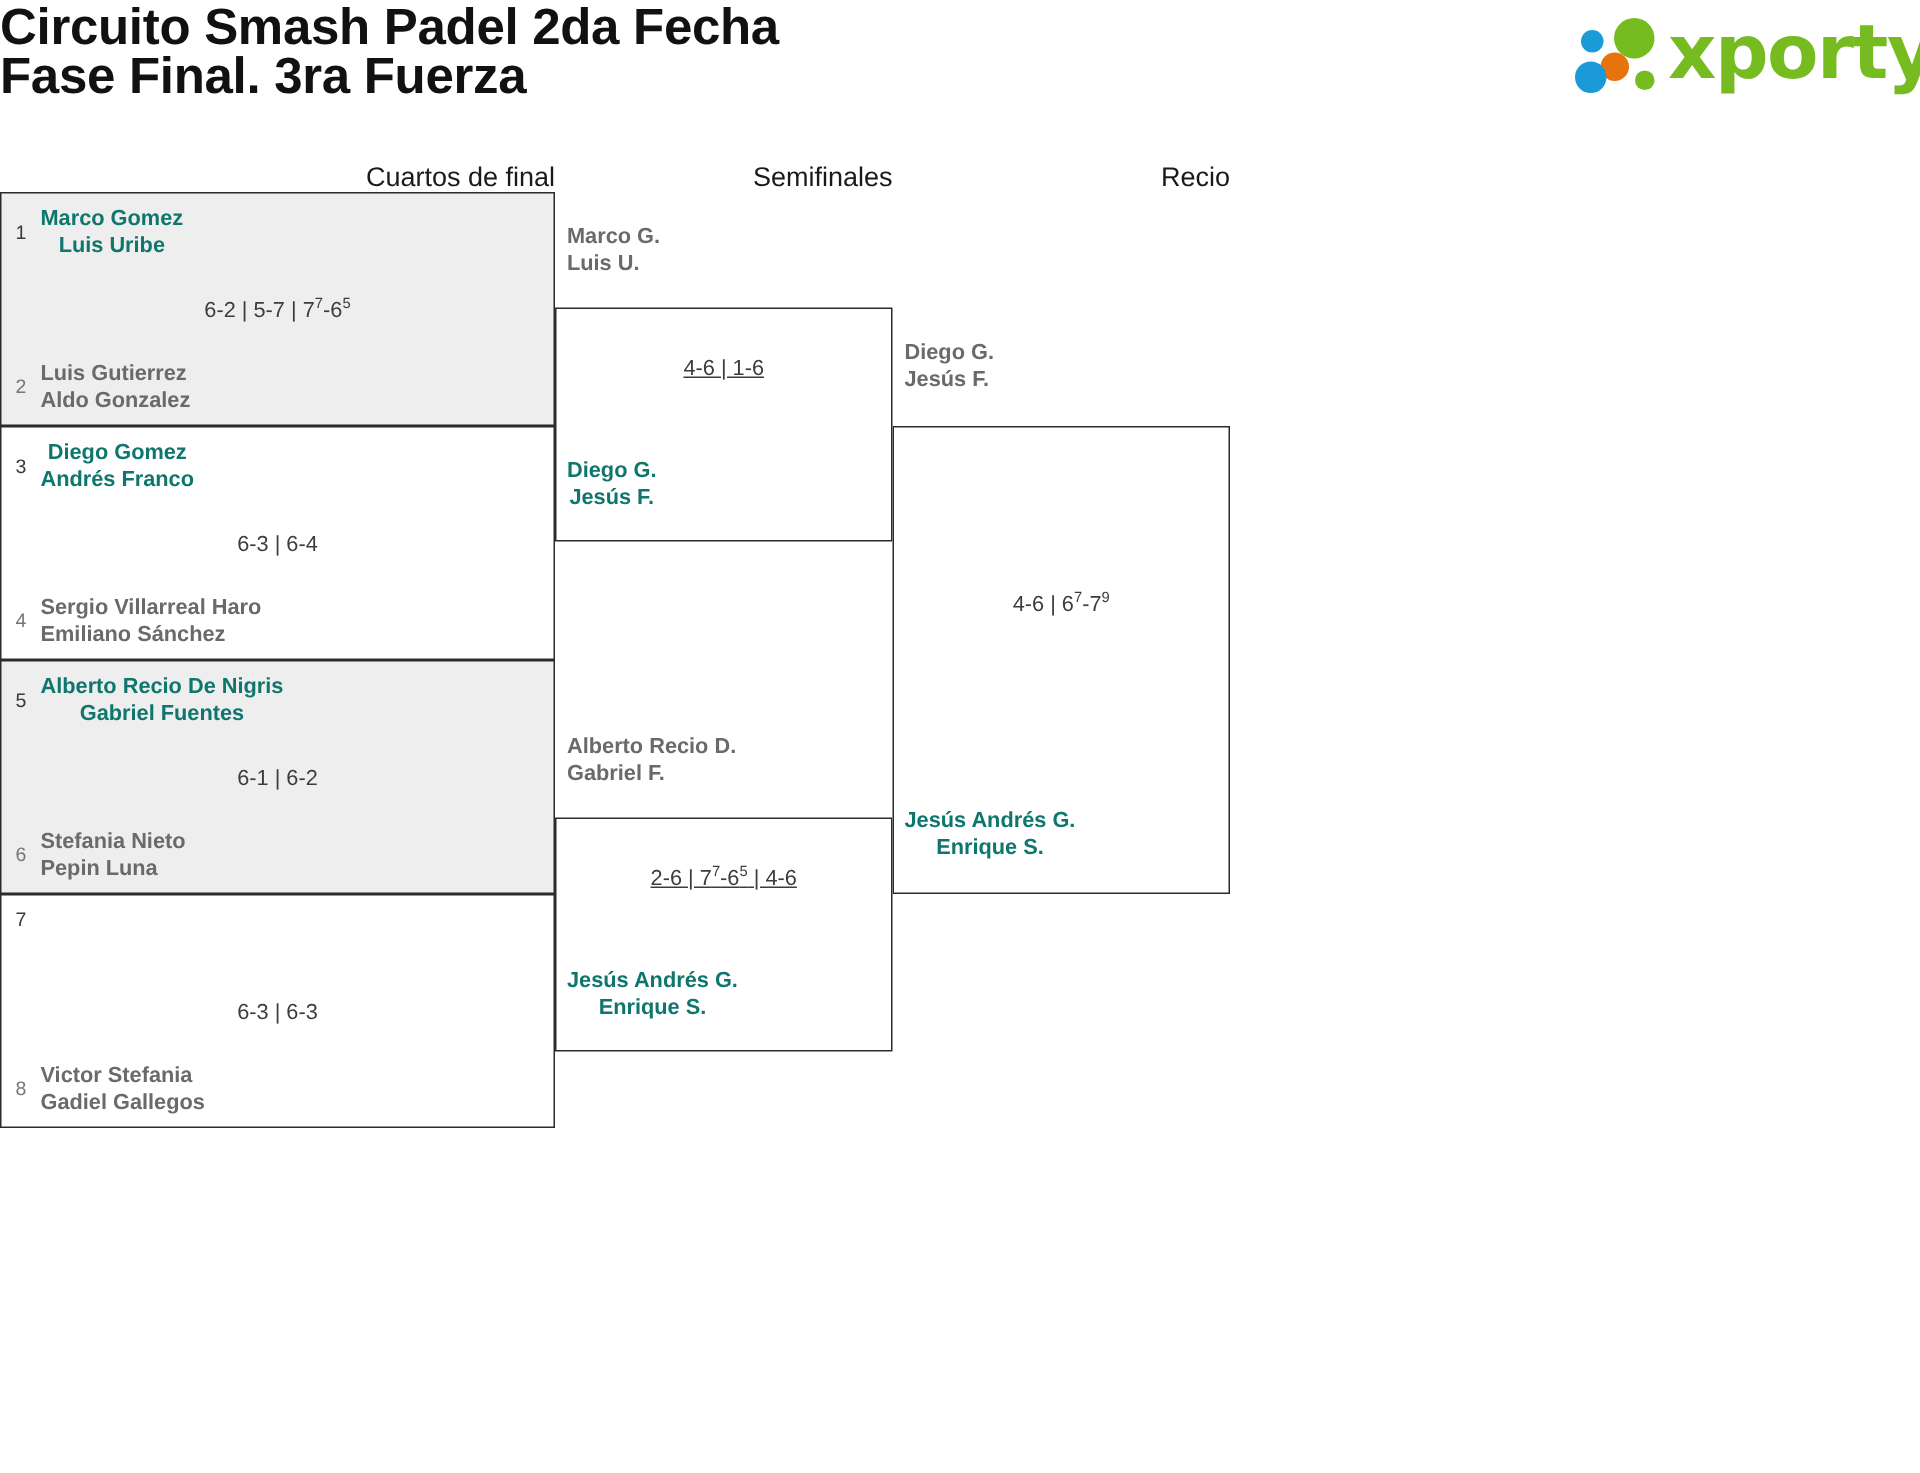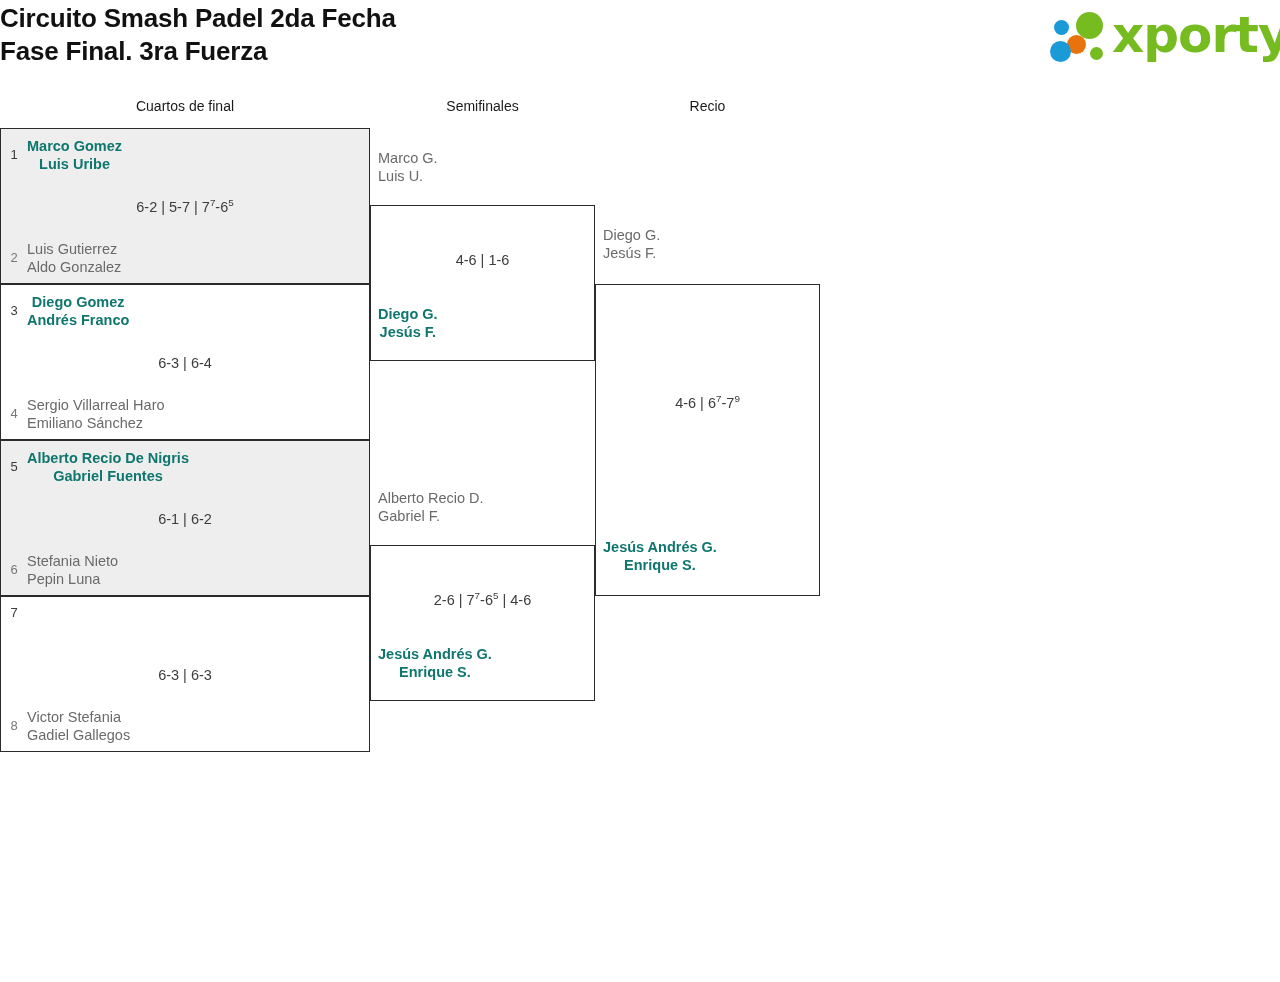--- a/index.html
+++ b/index.html
@@ -20,21 +20,21 @@
   
   .page-header {
     position: absolute;
     left: 0; top: 0;
     width: 1280px;
     height: 76px;
   }
   .title-block {
     position: absolute;
     left: 0; top: 2px;
-    font-size: 26px;
+    font-size: 34px;
     font-weight: 700;
     line-height: 33px;
     letter-spacing: -0.2px;
     color: #111111;
     white-space: nowrap;
   }
   .title-line { display: block; }
 
   
   .logo {
@@ -69,25 +69,25 @@
 
   
   .round-headers {
     position: absolute;
     left: 0; top: 93px;
     width: 1280px;
     height: 28px;
   }
   .round-header {
     position: absolute;
-    top: 0;
-    font-size: 14px;
+    top: 12px;
+    font-size: 18px;
     line-height: 26px;
     color: #1a1a1a;
-    text-align: center;
+    text-align: right;
     white-space: nowrap;
   }
   .rh-qf { left: 0px;   width: 370px; }
   .rh-sf { left: 370px; width: 225px; }
   .rh-f  { left: 595px; width: 225px; }
 
   
   .bracket {
     position: absolute;
     left: 0; top: 0;
@@ -152,21 +152,21 @@
     color: #555555;
   }
   .team {
     font-size: 14.5px;
     line-height: 18px;
     white-space: nowrap;
   }
   .player { display: block; }
 
   .winner .team { color: #0f766e; font-weight: 700; text-align: center; }
-  .loser  .team { color: #6a6a6a; font-weight: 400; }
+  .loser  .team { color: #6a6a6a; font-weight: 700; }
   .winner .seed { color: #3a3a3a; }
   .loser  .seed { color: #777777; }
 
   
   .qf .slot.top    { top: 8px; }
   .qf .slot.bottom { top: 111px; }
   .sf .slot.top    { top: -57px; }
   .sf .slot.bottom { top: 99px; }
   .fi .slot.top    { top: -59px; }
   .fi .slot.bottom { top: 253px; }
@@ -179,21 +179,21 @@
     position: absolute;
     left: 0;
     width: 100%;
     text-align: center;
     font-size: 14.5px;
     line-height: 18px;
     color: #3c3c3c;
     white-space: nowrap;
   }
   .qf .score { top: 69px; text-align: center; }
-  .sf .score { top: 45px; }
+  .sf .score { top: 31px; text-decoration: underline; }
   .fi .score { top: 109px; }
 
   .score sup {
     font-size: 0.68em;
     vertical-align: super;
     line-height: 0;
   }
 </style>
 </head>
 <body>

